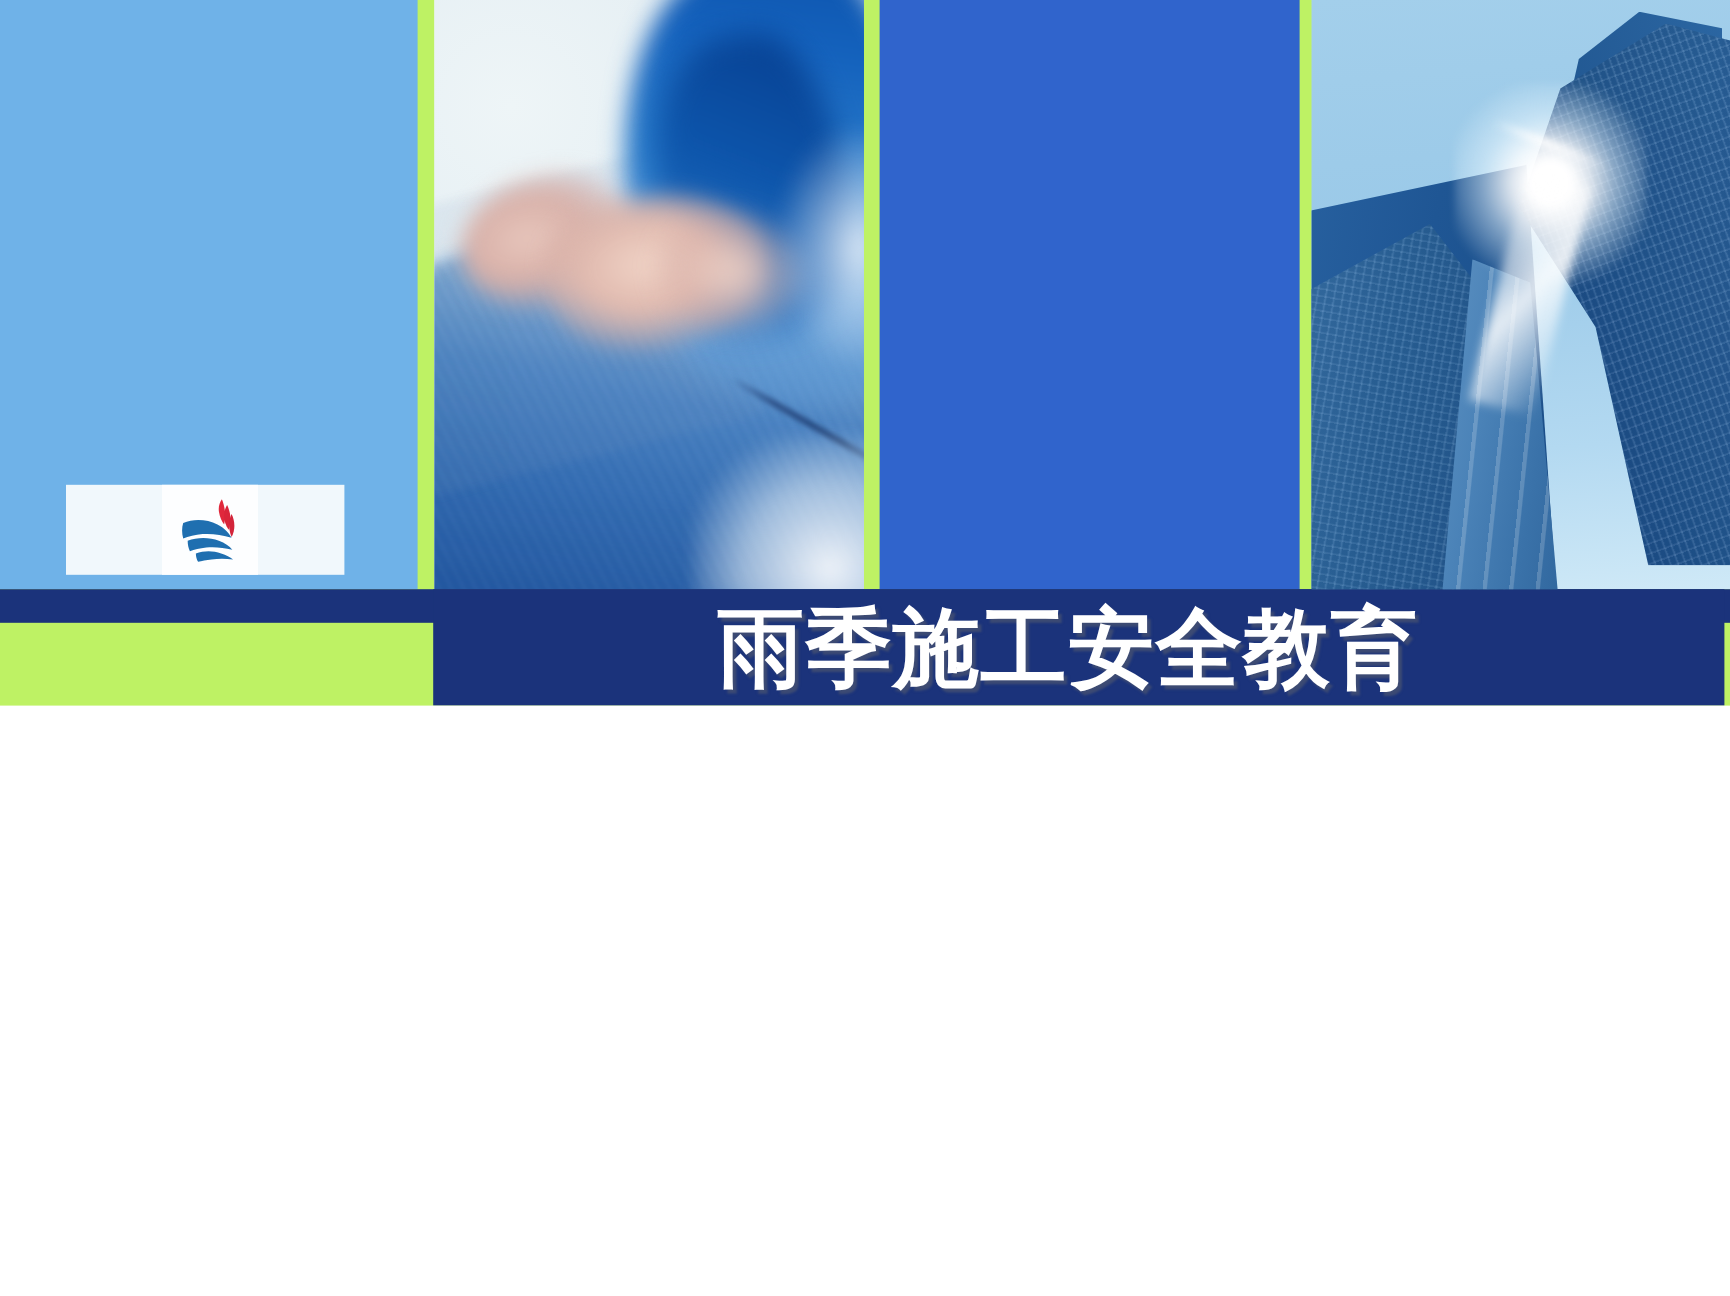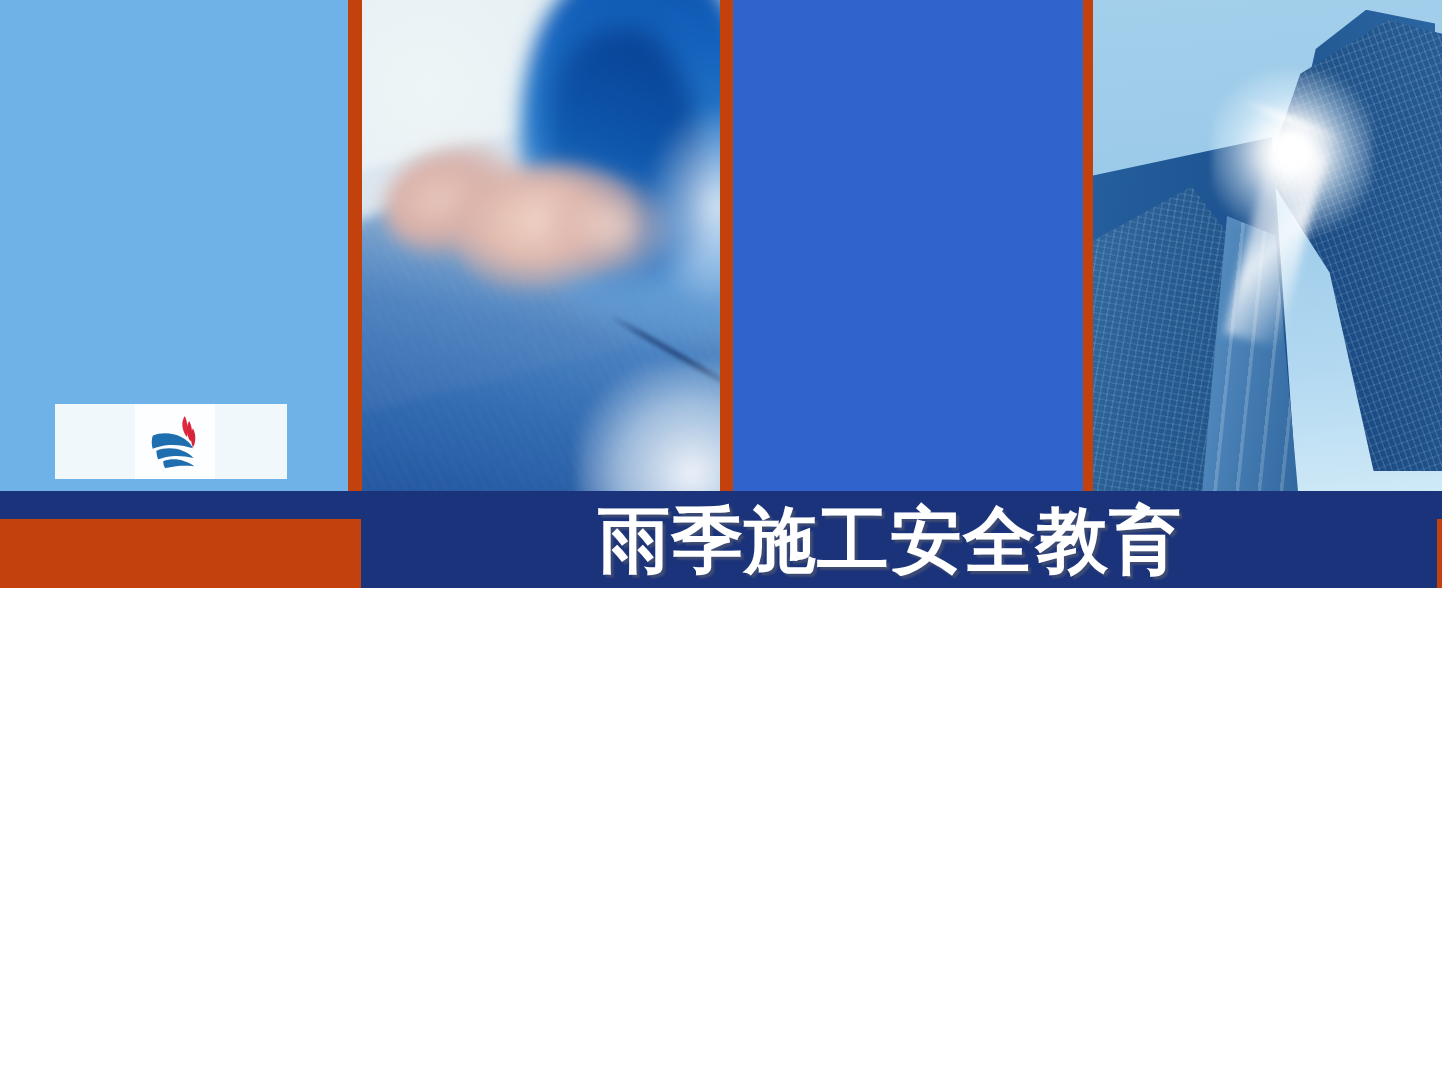--- a/index.html
+++ b/index.html
@@ -8,21 +8,21 @@
     padding: 0;
     background: #ffffff;
   }
   body {
     font-family: "DejaVu Sans", "Liberation Sans", sans-serif;
   }
   .slide {
     position: relative;
     width: 1442px;
     height: 1080px;
-    background: #c2410c;
+    background: #bef264;
     overflow: hidden;
   }
 
   
   .panel {
     position: absolute;
     top: 0;
   }
 
   

